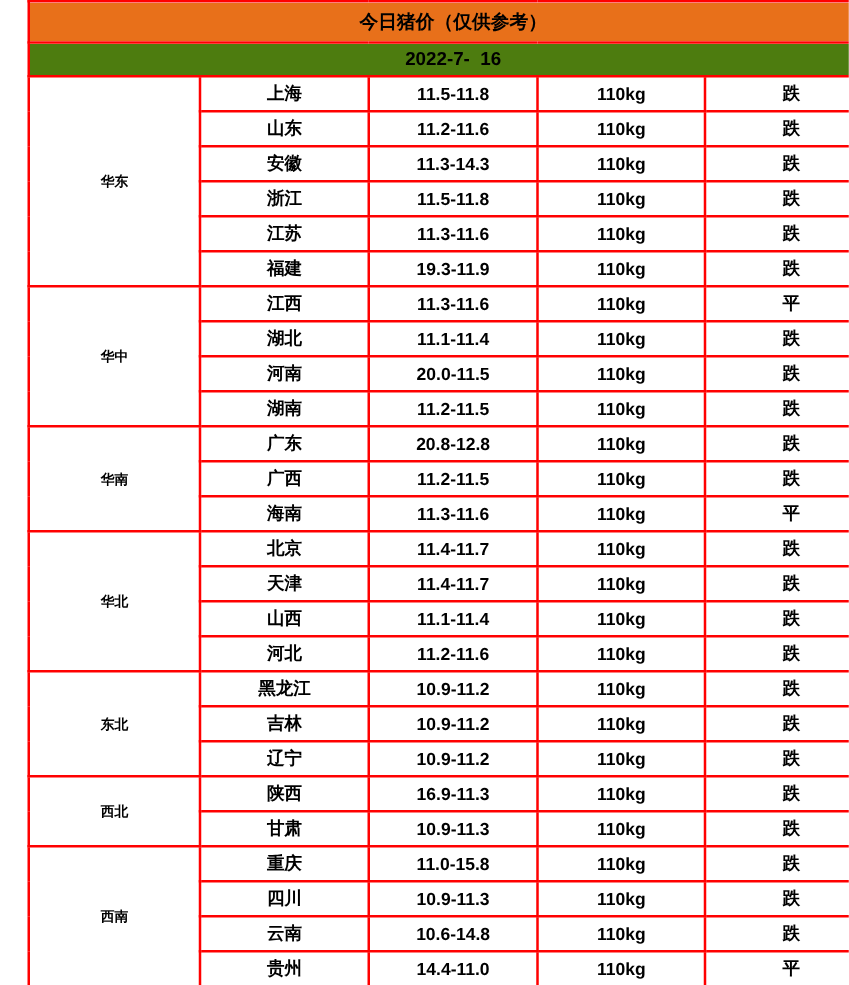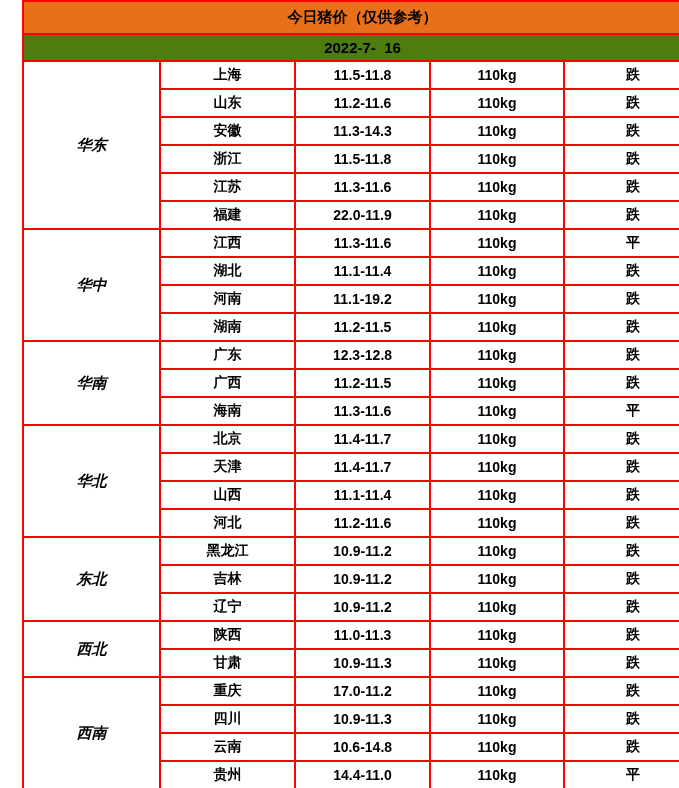--- a/index.html
+++ b/index.html
@@ -38,23 +38,22 @@
   }
   tr.date-row th {
     background: #4d7c0f;
     height: 25px;
     font-size: 15px;
   }
   tbody tr {
     height: 28px;
   }
   td.region-cell {
-    font-size: 15px;
-    background: #ffffff;
-    font-style: italic;
+    font-size: 11px;
+    background: #ffffff;
   }
   td.province-cell,
   td.price-cell,
   td.weight-cell {
     font-size: 14px;
     background: #ffffff;
   }
   td.status-cell {
     font-size: 14px;
     background: #ffffff;
@@ -113,53 +112,53 @@
           <td class="status-cell status-fall">跌</td>
         </tr>
         <tr>
           <td class="province-cell">江苏</td>
           <td class="price-cell">11.3-11.6</td>
           <td class="weight-cell">110kg</td>
           <td class="status-cell status-fall">跌</td>
         </tr>
         <tr>
           <td class="province-cell">福建</td>
-          <td class="price-cell">22.0-11.9</td>
+          <td class="price-cell">19.3-11.9</td>
           <td class="weight-cell">110kg</td>
           <td class="status-cell status-fall">跌</td>
         </tr>
         <tr>
           <td class="region-cell" rowspan="4">华中</td>
           <td class="province-cell">江西</td>
           <td class="price-cell">11.3-11.6</td>
           <td class="weight-cell">110kg</td>
           <td class="status-cell status-flat">平</td>
         </tr>
         <tr>
           <td class="province-cell">湖北</td>
           <td class="price-cell">11.1-11.4</td>
           <td class="weight-cell">110kg</td>
           <td class="status-cell status-fall">跌</td>
         </tr>
         <tr>
           <td class="province-cell">河南</td>
-          <td class="price-cell">11.1-19.2</td>
+          <td class="price-cell">20.0-11.5</td>
           <td class="weight-cell">110kg</td>
           <td class="status-cell status-fall">跌</td>
         </tr>
         <tr>
           <td class="province-cell">湖南</td>
           <td class="price-cell">11.2-11.5</td>
           <td class="weight-cell">110kg</td>
           <td class="status-cell status-fall">跌</td>
         </tr>
         <tr>
           <td class="region-cell" rowspan="3">华南</td>
           <td class="province-cell">广东</td>
-          <td class="price-cell">12.3-12.8</td>
+          <td class="price-cell">20.8-12.8</td>
           <td class="weight-cell">110kg</td>
           <td class="status-cell status-fall">跌</td>
         </tr>
         <tr>
           <td class="province-cell">广西</td>
           <td class="price-cell">11.2-11.5</td>
           <td class="weight-cell">110kg</td>
           <td class="status-cell status-fall">跌</td>
         </tr>
         <tr>
@@ -208,34 +207,34 @@
         </tr>
         <tr>
           <td class="province-cell">辽宁</td>
           <td class="price-cell">10.9-11.2</td>
           <td class="weight-cell">110kg</td>
           <td class="status-cell status-fall">跌</td>
         </tr>
         <tr>
           <td class="region-cell" rowspan="2">西北</td>
           <td class="province-cell">陕西</td>
-          <td class="price-cell">11.0-11.3</td>
+          <td class="price-cell">16.9-11.3</td>
           <td class="weight-cell">110kg</td>
           <td class="status-cell status-fall">跌</td>
         </tr>
         <tr>
           <td class="province-cell">甘肃</td>
           <td class="price-cell">10.9-11.3</td>
           <td class="weight-cell">110kg</td>
           <td class="status-cell status-fall">跌</td>
         </tr>
         <tr>
           <td class="region-cell" rowspan="4">西南</td>
           <td class="province-cell">重庆</td>
-          <td class="price-cell">17.0-11.2</td>
+          <td class="price-cell">11.0-15.8</td>
           <td class="weight-cell">110kg</td>
           <td class="status-cell status-fall">跌</td>
         </tr>
         <tr>
           <td class="province-cell">四川</td>
           <td class="price-cell">10.9-11.3</td>
           <td class="weight-cell">110kg</td>
           <td class="status-cell status-fall">跌</td>
         </tr>
         <tr>

